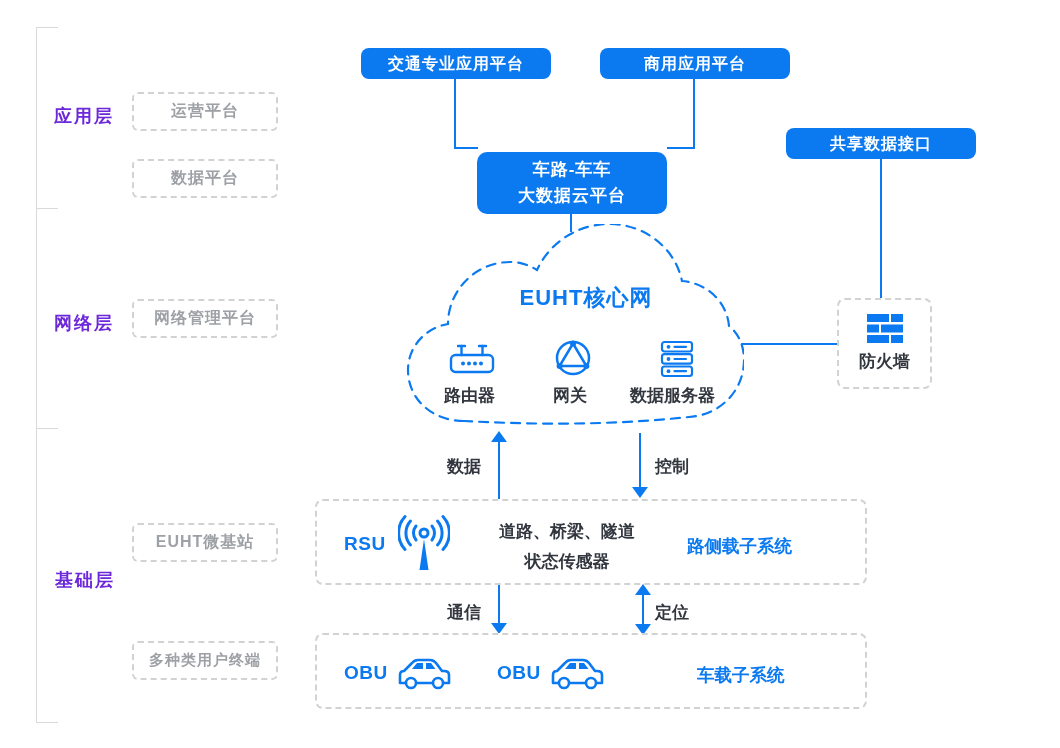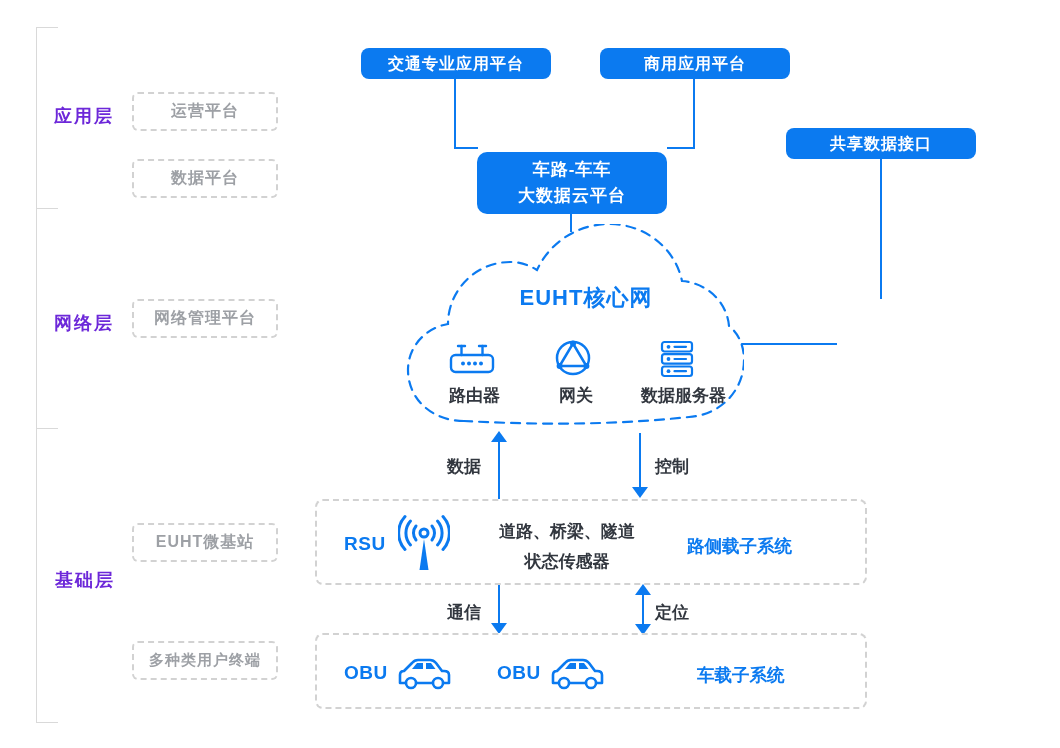--- a/index.html
+++ b/index.html
@@ -18,21 +18,21 @@
           flex-direction:column; line-height:26px; }
   .bline { position:absolute; background:var(--blue); }
   .tri-up { position:absolute; width:0; height:0; border-left:8px solid transparent;
             border-right:8px solid transparent; border-bottom:11px solid var(--blue); }
   .tri-down { position:absolute; width:0; height:0; border-left:8px solid transparent;
               border-right:8px solid transparent; border-top:11px solid var(--blue); }
   .dark-t { position:absolute; color:var(--dark); font-weight:700; font-size:17px; }
   .blue-t { position:absolute; color:var(--blue); font-weight:700; }
   .cloud-title { position:absolute; color:var(--blue); font-weight:700; font-size:22px; letter-spacing:1px;
                  text-align:center; }
-  .node-label { position:absolute; color:var(--dark); font-weight:700; font-size:17px; text-align:right; }
+  .node-label { position:absolute; color:var(--dark); font-weight:700; font-size:17px; text-align:left; }
   .icon-wrap { position:absolute; display:flex; align-items:center; justify-content:center; }
   svg { display:block; }
 </style>
 </head>
 <body>
 
 <div class="canvas">
 
   <div class="bracket" style="left:36px;top:27px;width:1px;height:695px;"></div>
   <div class="bracket" style="left:36px;top:27px;width:22px;height:1px;"></div>
@@ -119,20 +119,35 @@
         <path d="M15.5 6.8 H27"></path>
           <path d="M15.5 19 H27"></path>
           <path d="M15.5 31.2 H27"></path>
       </g>
     </svg>
   </div>
   <div class="node-label" style="left:444px;top:384px;width:56px;">路由器</div>
   <div class="node-label" style="left:553px;top:384px;width:40px;">网关</div>
   <div class="node-label" style="left:630px;top:384px;width:96px;">数据服务器</div>
 
+  <div class="panel" style="left:837px;top:298px;width:95px;height:91px;display:flex;flex-direction:column;align-items:center;justify-content:center;">
+    <span class="icon-wrap" style="position:static;">
+      <svg width="38" height="29" viewBox="0 0 38 29">
+        <g fill="#0b7af0">
+          <rect x="1" y="0" width="22" height="8"></rect>
+            <rect x="25" y="0" width="12" height="8"></rect>
+          <rect x="1" y="10.5" width="12" height="8"></rect>
+            <rect x="15" y="10.5" width="22" height="8"></rect>
+          <rect x="1" y="21" width="22" height="8"></rect>
+            <rect x="25" y="21" width="12" height="8"></rect>
+        </g>
+      </svg>
+    </span>
+    <div style="color:var(--dark);font-weight:700;font-size:17px;margin-top:7px;">防火墙</div>
+  </div>
 
   <div class="tri-up" style="left:491px;top:431px;"></div>
   <div class="bline" style="left:498px;top:441px;width:2px;height:58px;"></div>
   <div class="dark-t" style="left:447px;top:455px;">数据</div>
   <div class="bline" style="left:639px;top:433px;width:2px;height:55px;"></div>
   <div class="tri-down" style="left:632px;top:487px;"></div>
   <div class="dark-t" style="left:655px;top:455px;">控制</div>
 
   <div class="panel" style="left:315px;top:499px;width:552px;height:86px;"></div>
   <div class="blue-t" style="left:344px;top:533px;font-size:19px;letter-spacing:0.5px;">RSU</div>

